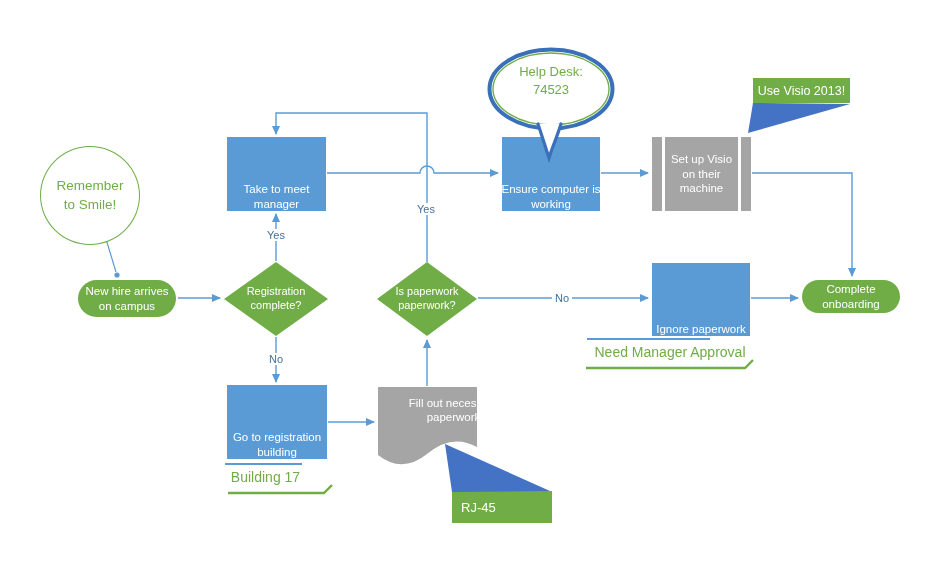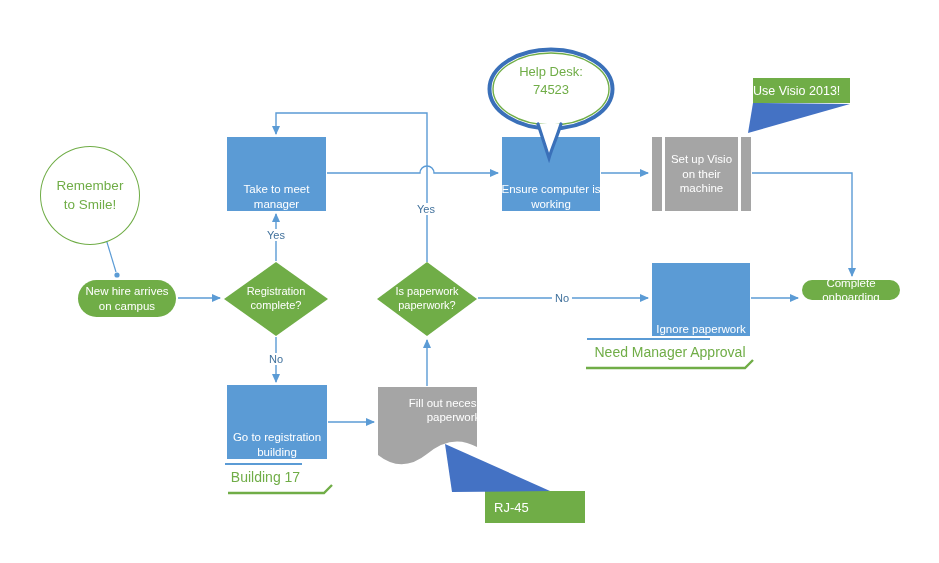--- a/index.html
+++ b/index.html
@@ -28,21 +28,21 @@
   .gray{background:var(--node-gray);}
   .diamond{background:var(--node-green);clip-path:polygon(50% 0,100% 50%,50% 100%,0 50%);font-size:11px;}
   .stadium{background:var(--node-green);border-radius:19px;text-align:right;}
   .circle{border:1.7px solid var(--node-green);border-radius:50%;color:var(--node-green);
           font-size:13.5px;line-height:1.35;background:#fff;}
   .stripe{position:absolute;top:0;bottom:0;width:3px;background:#fff;}
   .edge-label{position:absolute;z-index:2;background:#fff;color:var(--edge-label-blue);
               font-size:11px;padding:0 3px;transform:translate(-50%,-50%);white-space:nowrap;}
   .note-text{position:absolute;color:var(--node-green);font-size:14px;z-index:2;text-align:center;white-space:nowrap;}
   .banner{position:absolute;background:var(--node-green);color:#fff;z-index:2;display:flex;align-items:center;box-sizing:border-box;}
-  .banner.center{justify-content:flex-start;font-size:12.5px;}
+  .banner.center{justify-content:center;font-size:12.5px;}
   .banner.left{justify-content:flex-start;padding-left:9px;font-size:13px;}
   .doc-text{position:absolute;color:#fff;z-index:2;text-align:center;font-size:11.5px;line-height:1.25;}
   .doc-text div{white-space:nowrap;}
   .bubble-text{position:absolute;z-index:4;color:var(--node-green);font-size:13px;
                text-align:center;line-height:1.35;}
   .bubble-text div{white-space:nowrap;}
 </style>
 </head>
 <body>
 
@@ -121,29 +121,29 @@
   <div class="shape gray" style="left:652px;top:137px;width:99px;height:74px;">
     <span class="stripe" style="left:10px;"></span>
     <span class="stripe" style="right:10px;"></span>
     <div style="display:contents"><div>Set up Visio</div><div>on their</div><div>machine</div></div>
   </div>
 
   <div class="shape rect" style="left:652px;top:263px;width:98px;height:73px;">
     <div>Ignore paperwork</div>
   </div>
 
-  <div class="shape stadium" style="left:802px;top:280px;width:98px;height:20px;border-radius:18px;">
+  <div class="shape stadium" style="left:802px;top:280px;width:98px;height:33px;border-radius:18px;">
       <div>Complete</div>
       <div>onboarding</div>
     </div>
 
   <div class="banner center" style="left:753px;top:78px;width:97px;height:25px;">
     <span>Use Visio 2013!</span>
   </div>
-  <div class="banner left" style="left:452px;top:491px;width:100px;height:32px;margin-left:33px;">
+  <div class="banner left" style="left:452px;top:491px;width:100px;height:32px;">
     <span>RJ-45</span>
   </div>
 
   <div class="note-text" style="left:218px;top:469px;width:95px;">
     <span>Building 17</span>
   </div>
   <div class="note-text" style="left:587px;top:344px;width:166px;">
     <span>Need Manager Approval</span>
   </div>
 

